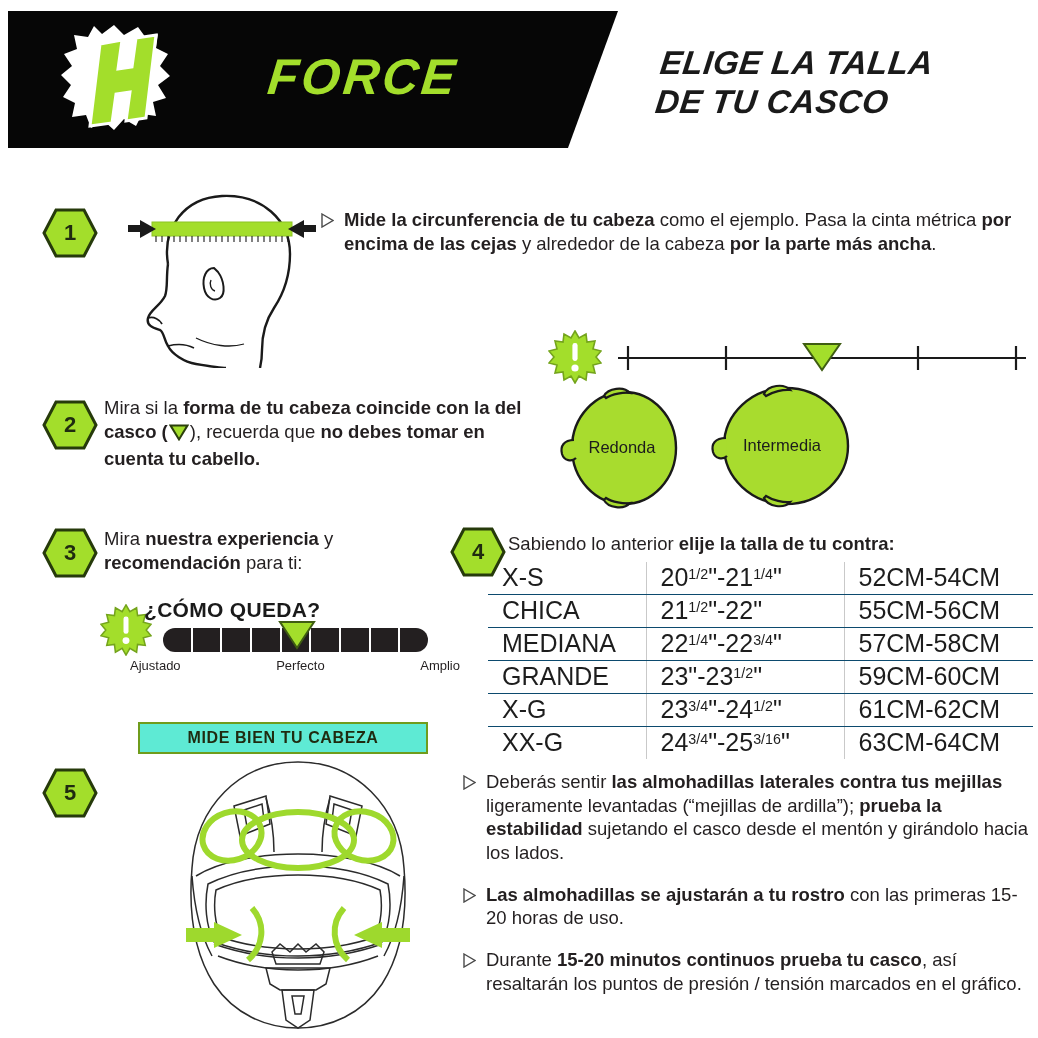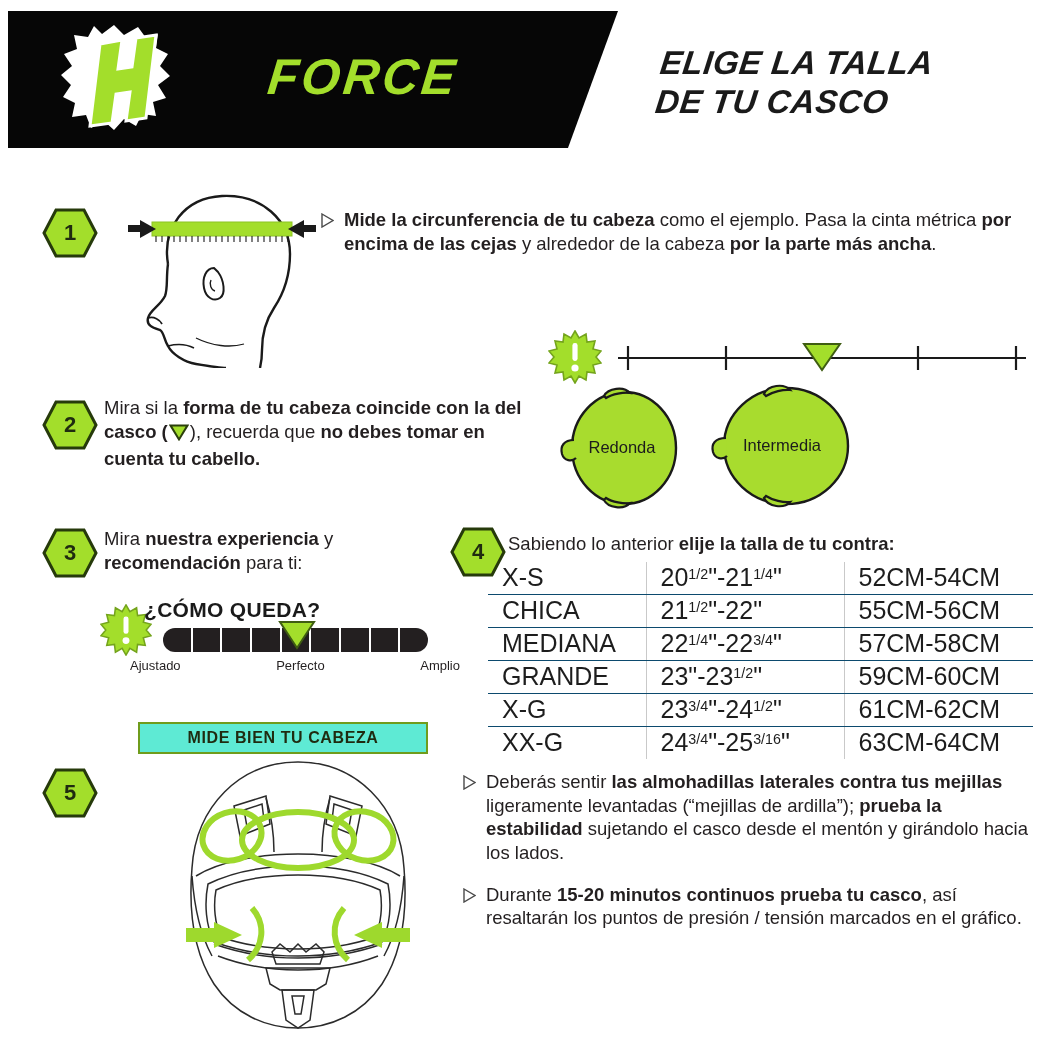--- a/index.html
+++ b/index.html
@@ -463,15 +463,23 @@
       </svg>
     </span>
     <div class="body-txt"><span>Deberás sentir </span><b>las almohadillas laterales contra tus mejillas</b><span> ligeramente levantadas (“mejillas de ardilla”); </span><b>prueba la estabilidad</b><span> sujetando el casco desde el mentón y girándolo hacia los lados.</span></div>
   </div>
   <div class="bullet-row">
     <span class="bullet-mark">
       <svg class="tri-outline" width="14" height="15" viewBox="0 0 14 15">
         <polygon points="2,1 13,7.5 2,14" fill="none" stroke="#4a4a4a" stroke-width="1.4"></polygon>
       </svg>
     </span>
+    <div class="body-txt"><b>Las almohadillas se ajustarán a tu rostro</b><span> con las primeras 15-20 horas de uso.</span></div>
+  </div>
+  <div class="bullet-row">
+    <span class="bullet-mark">
+      <svg class="tri-outline" width="14" height="15" viewBox="0 0 14 15">
+        <polygon points="2,1 13,7.5 2,14" fill="none" stroke="#4a4a4a" stroke-width="1.4"></polygon>
+      </svg>
+    </span>
     <div class="body-txt"><span>Durante </span><b>15-20 minutos continuos prueba tu casco</b><span>, así resaltarán los puntos de presión / tensión marcados en el gráfico.</span></div>
   </div>
 </div>
 
 </body></html>

